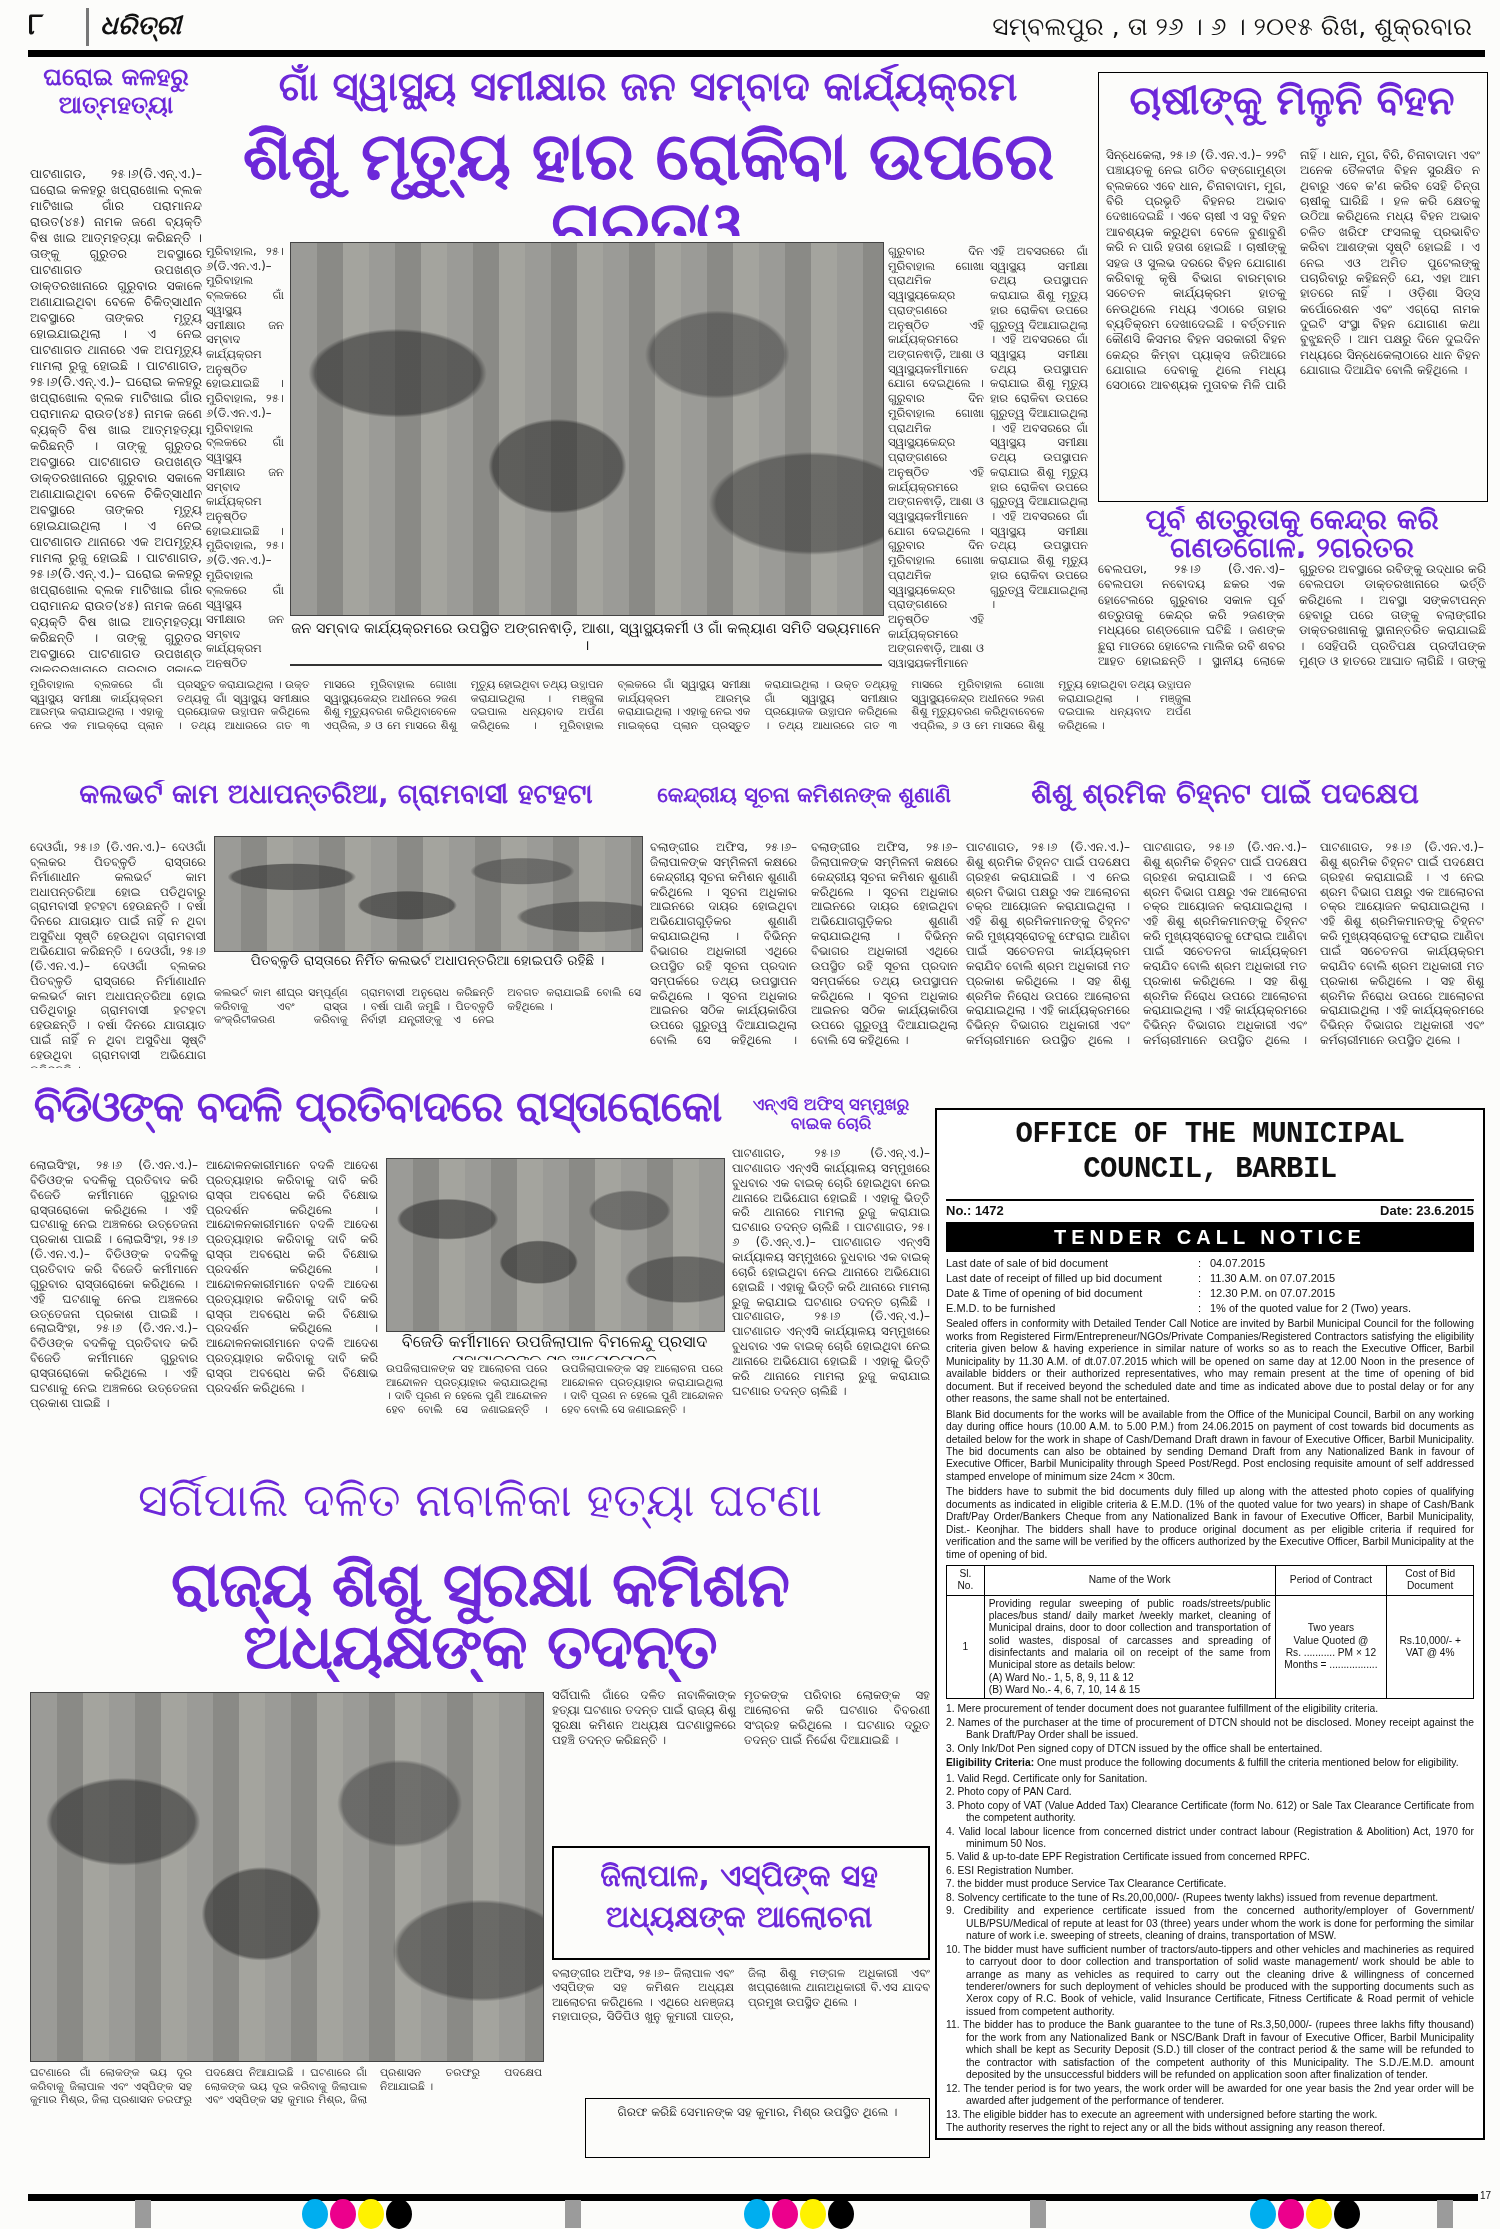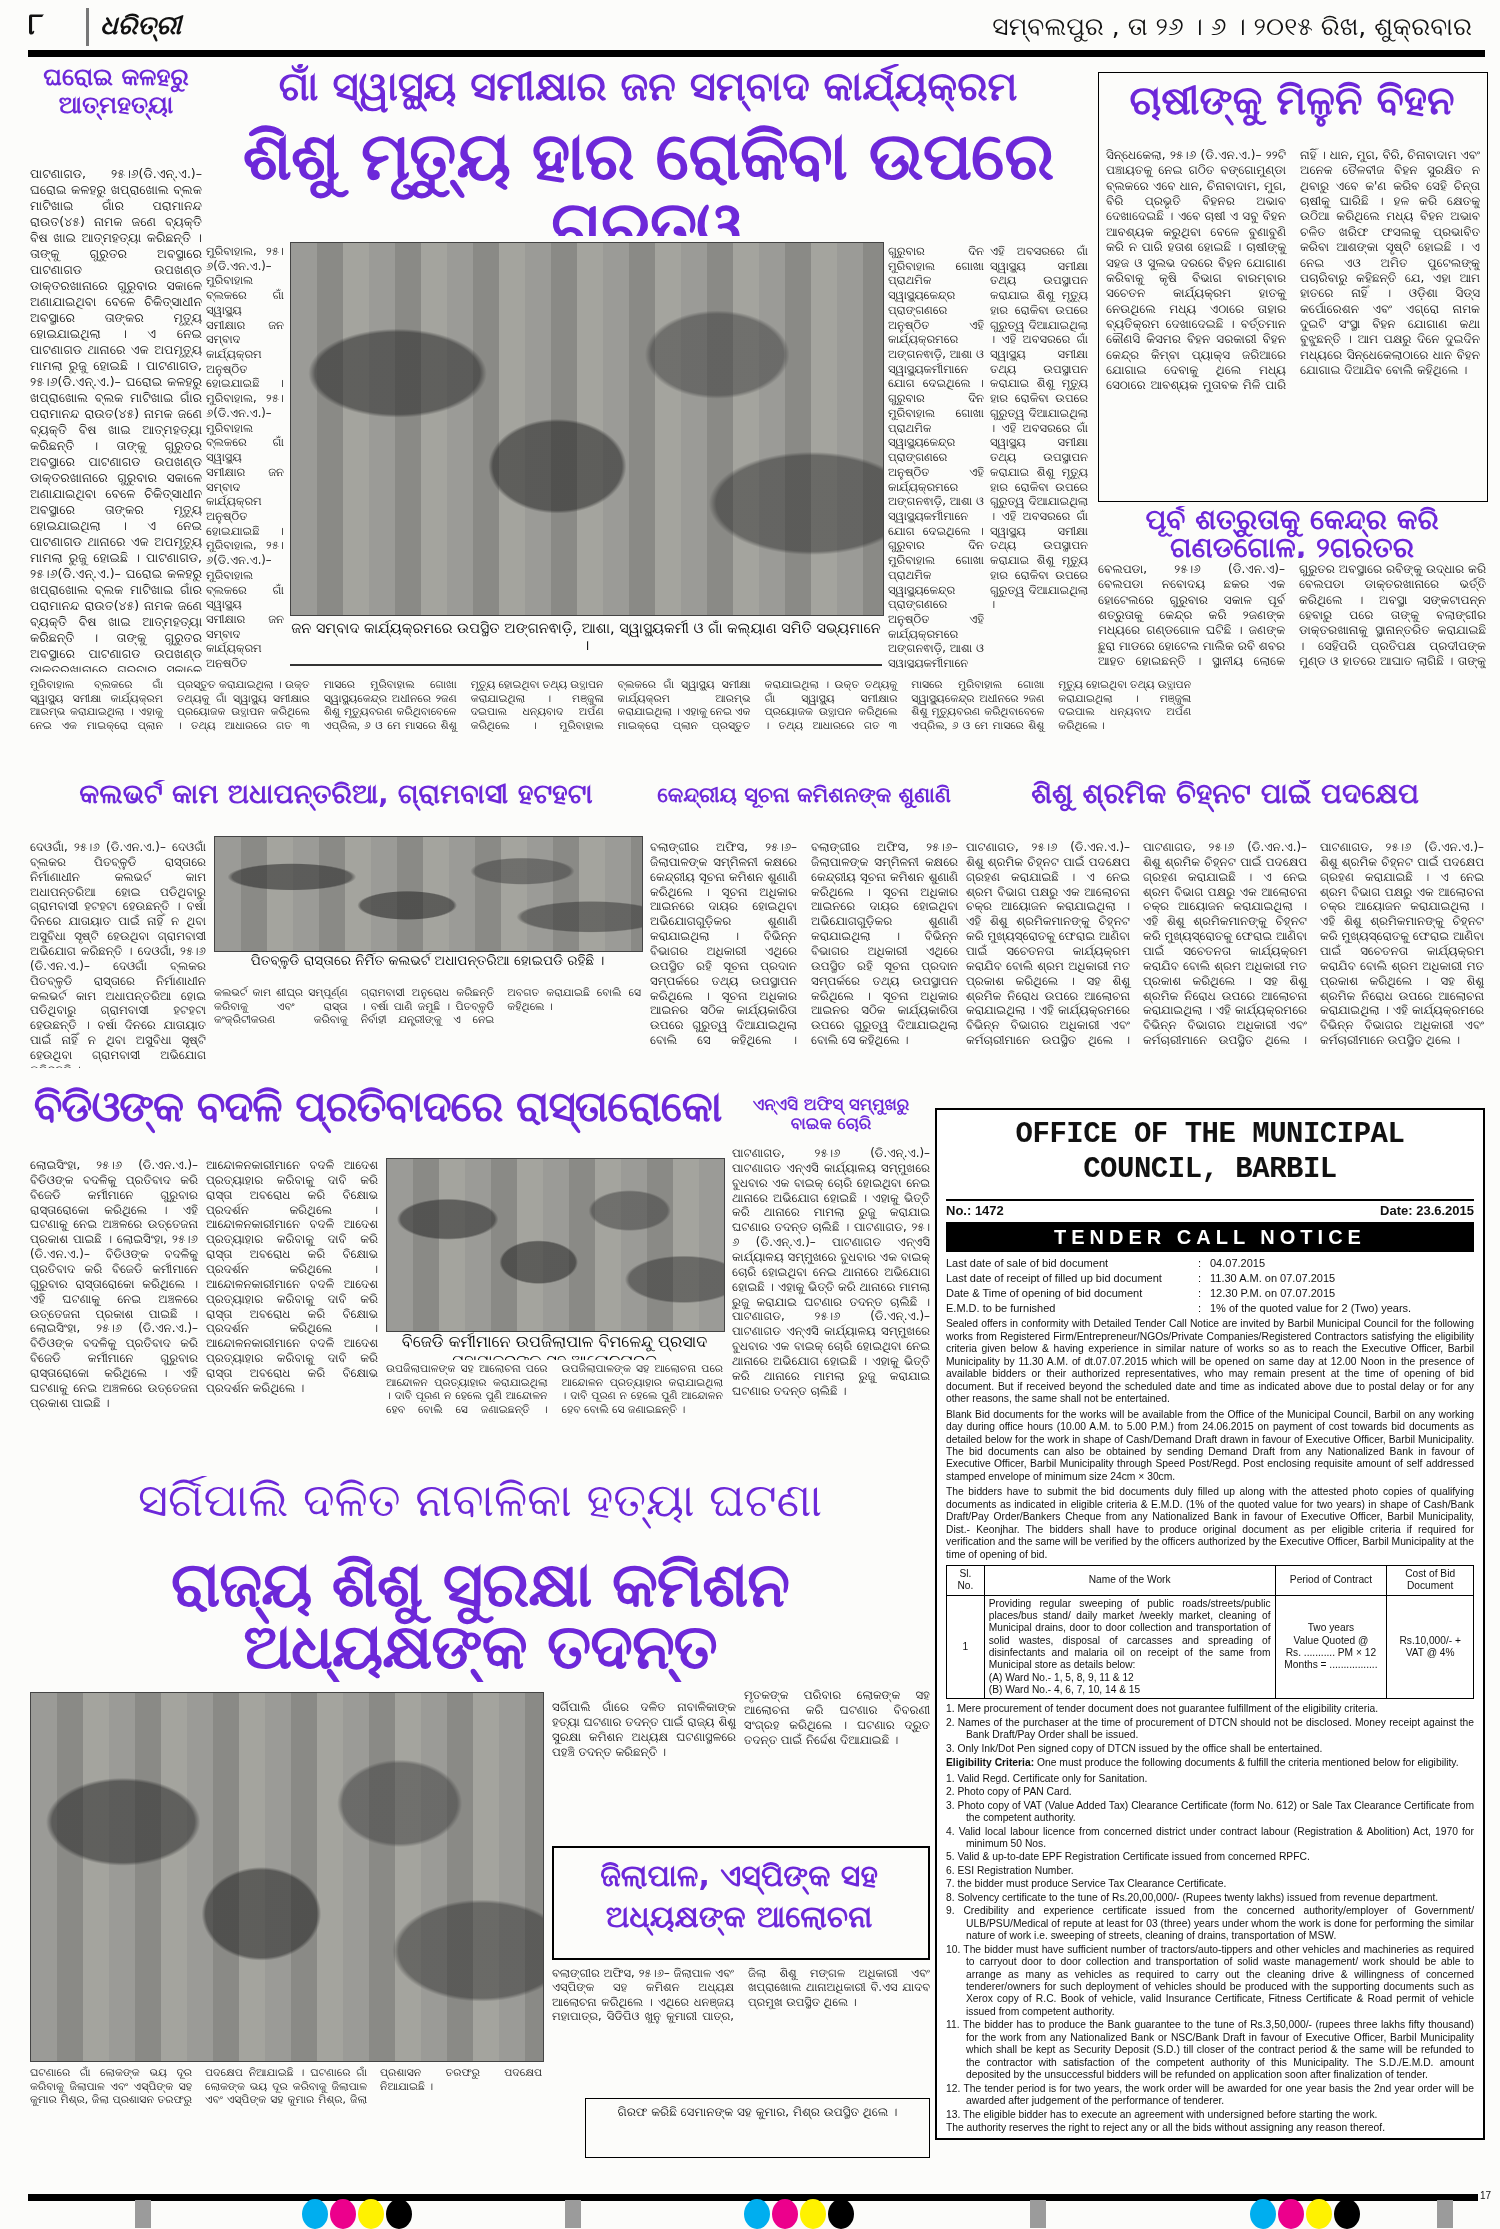--- a/index.html
+++ b/index.html
@@ -99,21 +99,21 @@
   <div class="abs photo" style="left:386px;top:1158px;width:337px;height:172px;"></div>
   <div class="abs odia caption" style="left:386px;top:1332px;width:337px;height:28px;font-size:16px;">ବିଜେଡି କର୍ମୀମାନେ ଉପଜିଲାପାଳ ବିମଳେନ୍ଦୁ ପ୍ରସାଦ ମହାପାତ୍ରଙ୍କ ସହ ଆଲୋଚନାରତ</div>
   <div class="abs odia body-sm cols2" style="left:386px;top:1362px;width:337px;height:94px;font-size:10.8px;">ଉପଜିଲାପାଳଙ୍କ ସହ ଆଲୋଚନା ପରେ ଆନ୍ଦୋଳନ ପ୍ରତ୍ୟାହାର କରାଯାଇଥିଲା । ଦାବି ପୂରଣ ନ ହେଲେ ପୁଣି ଆନ୍ଦୋଳନ ହେବ ବୋଲି ସେ ଜଣାଇଛନ୍ତି । ଉପଜିଲାପାଳଙ୍କ ସହ ଆଲୋଚନା ପରେ ଆନ୍ଦୋଳନ ପ୍ରତ୍ୟାହାର କରାଯାଇଥିଲା । ଦାବି ପୂରଣ ନ ହେଲେ ପୁଣି ଆନ୍ଦୋଳନ ହେବ ବୋଲି ସେ ଜଣାଇଛନ୍ତି ।</div>
 
   <div class="abs odia hl" style="left:732px;top:1096px;width:198px;height:46px;font-size:16.5px;line-height:1.15;">ଏନ୍‌ଏସି ଅଫିସ୍ ସମ୍ମୁଖରୁ ବାଇକ ଚୋରି</div>
   <div class="abs odia body-sm" style="left:732px;top:1146px;width:198px;height:312px;font-size:11.8px;">ପାଟଣାଗଡ, ୨୫।୬ (ଡି.ଏନ୍.ଏ.)– ପାଟଣାଗଡ ଏନ୍‌ଏସି କାର୍ଯ୍ୟାଳୟ ସମ୍ମୁଖରେ ବୁଧବାର ଏକ ବାଇକ୍ ଚୋରି ହୋଇଥିବା ନେଇ ଥାନାରେ ଅଭିଯୋଗ ହୋଇଛି । ଏହାକୁ ଭିତ୍ତି କରି ଥାନାରେ ମାମଲା ରୁଜୁ କରାଯାଇ ଘଟଣାର ତଦନ୍ତ ଚାଲିଛି । ପାଟଣାଗଡ, ୨୫।୬ (ଡି.ଏନ୍.ଏ.)– ପାଟଣାଗଡ ଏନ୍‌ଏସି କାର୍ଯ୍ୟାଳୟ ସମ୍ମୁଖରେ ବୁଧବାର ଏକ ବାଇକ୍ ଚୋରି ହୋଇଥିବା ନେଇ ଥାନାରେ ଅଭିଯୋଗ ହୋଇଛି । ଏହାକୁ ଭିତ୍ତି କରି ଥାନାରେ ମାମଲା ରୁଜୁ କରାଯାଇ ଘଟଣାର ତଦନ୍ତ ଚାଲିଛି । ପାଟଣାଗଡ, ୨୫।୬ (ଡି.ଏନ୍.ଏ.)– ପାଟଣାଗଡ ଏନ୍‌ଏସି କାର୍ଯ୍ୟାଳୟ ସମ୍ମୁଖରେ ବୁଧବାର ଏକ ବାଇକ୍ ଚୋରି ହୋଇଥିବା ନେଇ ଥାନାରେ ଅଭିଯୋଗ ହୋଇଛି । ଏହାକୁ ଭିତ୍ତି କରି ଥାନାରେ ମାମଲା ରୁଜୁ କରାଯାଇ ଘଟଣାର ତଦନ୍ତ ଚାଲିଛି ।</div>
 
   <div class="abs odia hl" style="left:30px;top:1476px;width:900px;height:74px;font-size:46px;font-weight:normal;line-height:1.05;">ସର୍ଗିପାଲି ଦଳିତ ନାବାଳିକା ହତ୍ୟା ଘଟଣା</div>
   <div class="abs odia hl hl-huge" style="left:30px;top:1554px;width:900px;height:128px;font-size:62px;line-height:1.0;">ରାଜ୍ୟ ଶିଶୁ ସୁରକ୍ଷା କମିଶନ ଅଧ୍ୟକ୍ଷଙ୍କ ତଦନ୍ତ</div>
   <div class="abs photo" style="left:30px;top:1692px;width:512px;height:368px;"></div>
-  <div class="abs odia body-sm" style="left:552px;top:1688px;width:184px;height:150px;font-size:11.8px;margin-top:12px;">ସର୍ଗିପାଲି ଗାଁରେ ଦଳିତ ନାବାଳିକାଙ୍କ ହତ୍ୟା ଘଟଣାର ତଦନ୍ତ ପାଇଁ ରାଜ୍ୟ ଶିଶୁ ସୁରକ୍ଷା କମିଶନ ଅଧ୍ୟକ୍ଷ ଘଟଣାସ୍ଥଳରେ ପହଞ୍ଚି ତଦନ୍ତ କରିଛନ୍ତି ।</div>
+  <div class="abs odia body-sm" style="left:552px;top:1688px;width:184px;height:150px;font-size:11.8px;">ସର୍ଗିପାଲି ଗାଁରେ ଦଳିତ ନାବାଳିକାଙ୍କ ହତ୍ୟା ଘଟଣାର ତଦନ୍ତ ପାଇଁ ରାଜ୍ୟ ଶିଶୁ ସୁରକ୍ଷା କମିଶନ ଅଧ୍ୟକ୍ଷ ଘଟଣାସ୍ଥଳରେ ପହଞ୍ଚି ତଦନ୍ତ କରିଛନ୍ତି ।</div>
   <div class="abs odia body-sm" style="left:744px;top:1688px;width:186px;height:150px;font-size:11.8px;">ମୃତକଙ୍କ ପରିବାର ଲୋକଙ୍କ ସହ ଆଲୋଚନା କରି ଘଟଣାର ବିବରଣୀ ସଂଗ୍ରହ କରିଥିଲେ । ଘଟଣାର ଦ୍ରୁତ ତଦନ୍ତ ପାଇଁ ନିର୍ଦ୍ଦେଶ ଦିଆଯାଇଛି ।</div>
   <div class="abs boxed" style="left:552px;top:1846px;width:374px;height:110px;"></div>
   <div class="abs odia hl" style="left:560px;top:1856px;width:358px;height:92px;font-size:30px;line-height:1.35;">ଜିଲାପାଳ, ଏସ୍‌ପିଙ୍କ ସହ ଅଧ୍ୟକ୍ଷଙ୍କ ଆଲୋଚନା</div>
   <div class="abs odia body-sm cols2" style="left:552px;top:1966px;width:378px;height:124px;font-size:11.5px;">ବଲାଙ୍ଗୀର ଅଫିସ, ୨୫।୬– ଜିଲାପାଳ ଏବଂ ଏସ୍‌ପିଙ୍କ ସହ କମିଶନ ଅଧ୍ୟକ୍ଷ ଆଲୋଚନା କରିଥିଲେ । ଏଥିରେ ଧନଞ୍ଜୟ ମହାପାତ୍ର, ସିଡିପିଓ ଖୁନୁ କୁମାରୀ ପାତ୍ର, ଜିଲା ଶିଶୁ ମଙ୍ଗଳ ଅଧିକାରୀ ଏବଂ ଖପ୍ରାଖୋଲ ଥାନାଅଧିକାରୀ ବି.ଏସ ଯାଦବ ପ୍ରମୁଖ ଉପସ୍ଥିତ ଥିଲେ ।</div>
   <div class="abs odia body-sm cols3" style="left:30px;top:2066px;width:512px;height:88px;font-size:10.8px;">ଘଟଣାରେ ଗାଁ ଲୋକଙ୍କ ଭୟ ଦୂର କରିବାକୁ ଜିଲାପାଳ ଏବଂ ଏସ୍‌ପିଙ୍କ ସହ କୁମାର ମିଶ୍ର, ଜିଲା ପ୍ରଶାସନ ତରଫରୁ ପଦକ୍ଷେପ ନିଆଯାଇଛି । ଘଟଣାରେ ଗାଁ ଲୋକଙ୍କ ଭୟ ଦୂର କରିବାକୁ ଜିଲାପାଳ ଏବଂ ଏସ୍‌ପିଙ୍କ ସହ କୁମାର ମିଶ୍ର, ଜିଲା ପ୍ରଶାସନ ତରଫରୁ ପଦକ୍ଷେପ ନିଆଯାଇଛି ।</div>
   <div class="abs odia" style="left:585px;top:2098px;width:345px;height:60px;border:1.5px solid #000;font-size:12px;text-align:center;padding:6px 8px;box-sizing:border-box;">ଗିରଫ କରିଛି ସେମାନଙ୍କ ସହ କୁମାର, ମିଶ୍ର ଉପସ୍ଥିତ ଥିଲେ ।</div>
 
   <div id="tender" class="abs" style="left:935px;top:1108px;width:550px;height:1032px;box-sizing:border-box;">
     <div class="t-title">OFFICE OF THE MUNICIPAL COUNCIL, BARBIL</div>
     <div class="t-nodate">

